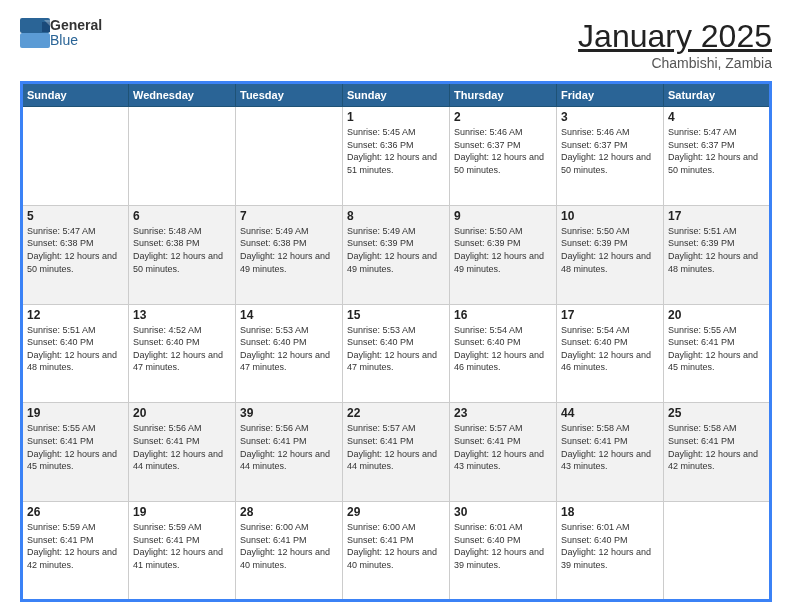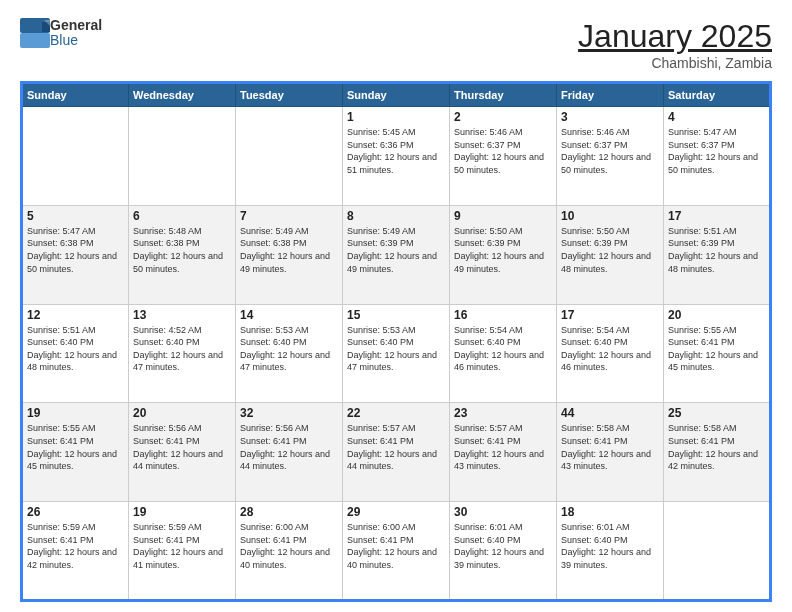--- a/index.html
+++ b/index.html
@@ -225,21 +225,21 @@
         <tr class="row-shaded">
           <td>
             <span class="day-num">19</span>
             <div class="cell-content"><span>Sunrise: 5:55 AM</span><br><span>Sunset: 6:41 PM</span><br><span>Daylight: 12 hours and 45 minutes.</span></div>
           </td>
           <td>
             <span class="day-num">20</span>
             <div class="cell-content"><span>Sunrise: 5:56 AM</span><br><span>Sunset: 6:41 PM</span><br><span>Daylight: 12 hours and 44 minutes.</span></div>
           </td>
           <td>
-            <span class="day-num">32</span>
+            <span class="day-num">39</span>
             <div class="cell-content"><span>Sunrise: 5:56 AM</span><br><span>Sunset: 6:41 PM</span><br><span>Daylight: 12 hours and 44 minutes.</span></div>
           </td>
           <td>
             <span class="day-num">22</span>
             <div class="cell-content"><span>Sunrise: 5:57 AM</span><br><span>Sunset: 6:41 PM</span><br><span>Daylight: 12 hours and 44 minutes.</span></div>
           </td>
           <td>
             <span class="day-num">23</span>
             <div class="cell-content"><span>Sunrise: 5:57 AM</span><br><span>Sunset: 6:41 PM</span><br><span>Daylight: 12 hours and 43 minutes.</span></div>
           </td>

